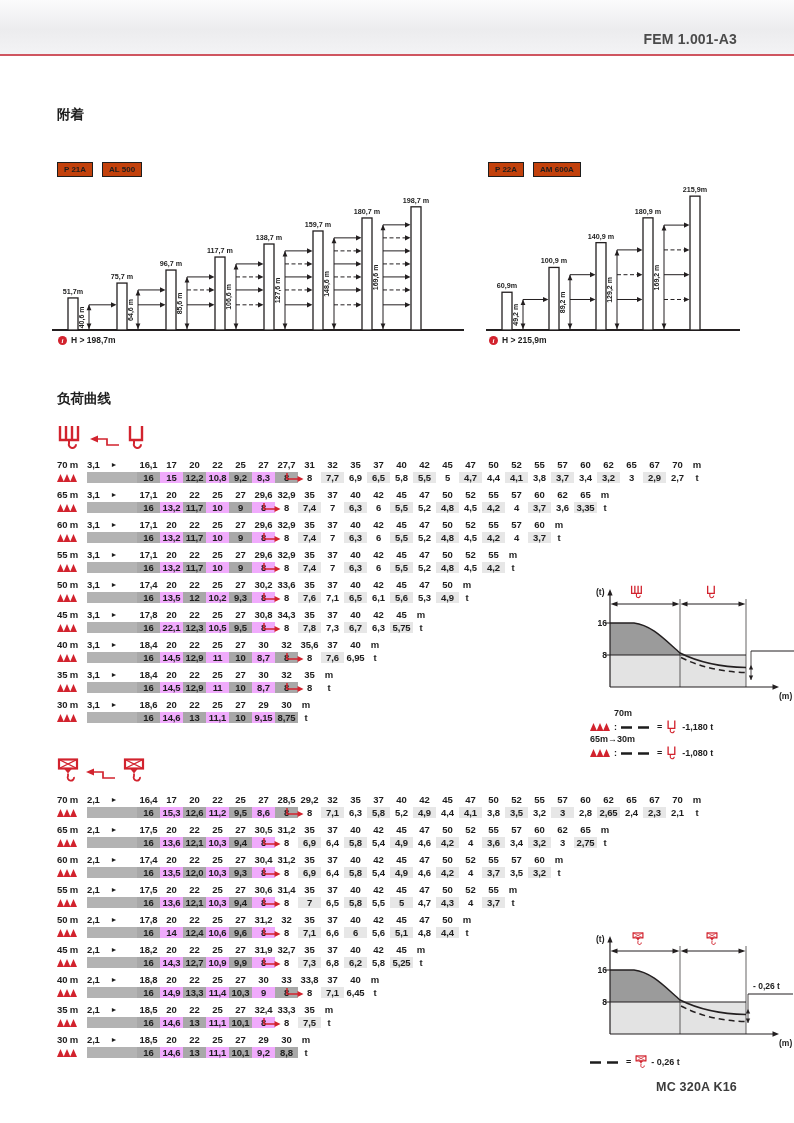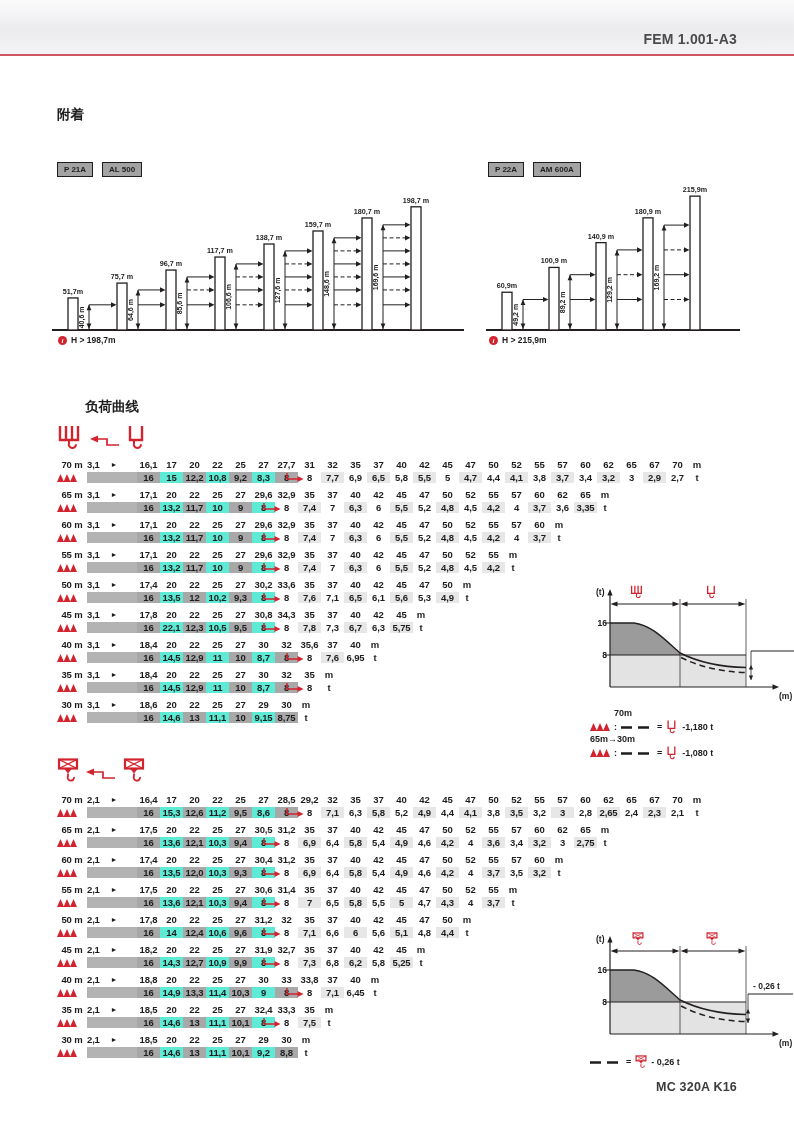--- a/index.html
+++ b/index.html
@@ -6,41 +6,41 @@
   .page{position:relative;width:794px;height:1123px;background:#fff;overflow:hidden;
         font-family:"Liberation Sans",sans-serif;color:#1d1d1d;}
   
   .top-band{position:absolute;left:0;top:0;width:794px;height:54px;
     background:linear-gradient(180deg,#fbfbfc 0%,#ececee 55%,#f3f3f5 100%);
     border-bottom:2px solid #cf5560;}
   .doc-ref{position:absolute;top:31px;right:57px;font-size:14px;font-weight:700;color:#4b4b4b;letter-spacing:.2px;}
   .h-cn{position:absolute;left:57px;font-size:13.5px;font-weight:700;color:#1d1d1d;}
   
   .tag-row{position:absolute;top:162px;display:flex;gap:9px;}
-  .tag{border:1.3px solid #1d1d1d;padding:2px 6px;font-size:8px;font-weight:700;background:#a3a3a3;}
+  .tag{border:1.3px solid #1d1d1d;padding:2px 6px;font-size:8px;font-weight:700;background:#c2410c;}
   .diagram-svg{position:absolute;top:180px;}
   .note-row{position:absolute;top:335px;display:flex;align-items:center;gap:4px;
     font-size:8.5px;font-weight:700;color:#1d1d1d;}
   
   .sec-icons{position:absolute;left:57px;display:flex;align-items:flex-end;gap:5px;height:28px;}
   .ltable{position:absolute;left:57px;}
   .pair{margin-bottom:4px;}
   .tline{display:flex;align-items:center;height:13px;font-size:9.5px;font-weight:600;
          letter-spacing:-.15px;color:#1d1d1d;white-space:nowrap;}
-  .lbl{width:30px;flex:none;text-align:center;}
+  .lbl{width:30px;flex:none;}
   .lbl.icn{display:flex;align-items:center;}
   .minr{width:20px;flex:none;text-align:left;}
   .tri{width:14px;flex:none;font-size:7px;line-height:13px;text-align:center;}
   .ind{width:16px;flex:none;}
   .bar{width:50px;flex:none;height:11px;background:#b3b3b3;}
   .cell{width:23px;flex:none;text-align:center;}
   .tload .cell{height:11px;line-height:11.5px;}
   .unit{width:16px;flex:none;text-align:center;}
   .cA{background:#a8a8a8;}
-  .cB{background:#5eead4;}
+  .cB{background:#f0abfc;}
   .cL{background:#e7e7e7;}
   .cW{background:transparent;}
   .ac{position:relative;}
   .ac svg{position:absolute;left:-14px;top:1px;}
   
   .chart{position:absolute;width:210px;}
   .chart svg.mini{display:block;}
   .ci{position:absolute;}
   .ci svg{display:block;}
   .legend{margin-top:3px;padding-left:2px;}
@@ -234,21 +234,21 @@
   <div class="note-row" style="left:489px;">
     <span class="icn">
         <svg width="9" height="9" viewBox="0 0 9 9">
           <circle cx="4.5" cy="4.5" r="4.5" fill="#d2232e"></circle>
           <text x="4.5" y="7" font-size="7" text-anchor="middle" fill="#fff" font-family="Liberation Serif,serif" font-weight="bold" font-style="italic">i</text>
         </svg>
       </span>
     <span>H &gt; 215,9m</span>
   </div>
 
-  <div class="h-cn" style="top:398px;margin-left:28px;">负荷曲线</div>
+  <div class="h-cn" style="top:390px;">负荷曲线</div>
 
   <div class="sec-icons" style="top:424px;">
     <span class="icn">
         <svg width="26" height="27" viewBox="0 0 26 27">
           <path d="M3 1 V15 H21 V1 M9 1 V15 M15 1 V15" stroke="#d2232e" stroke-width="2.4" fill="none"></path>
           <path d="M12 15 v3.2 a3.6 3.6 0 1 0 7 1" stroke="#d2232e" stroke-width="2" fill="none"></path>
         </svg>
       </span>
     <span class="icn">
         <svg width="34" height="18" viewBox="0 0 34 18">

